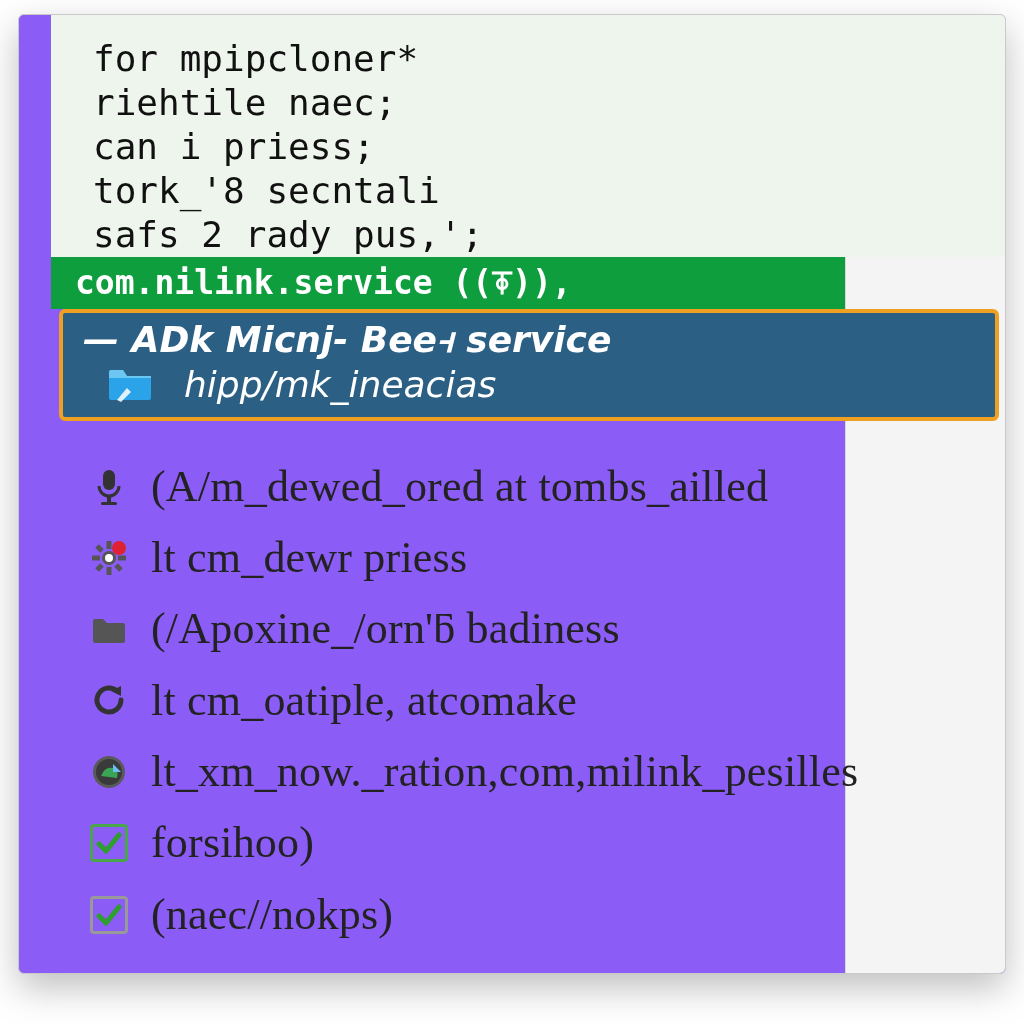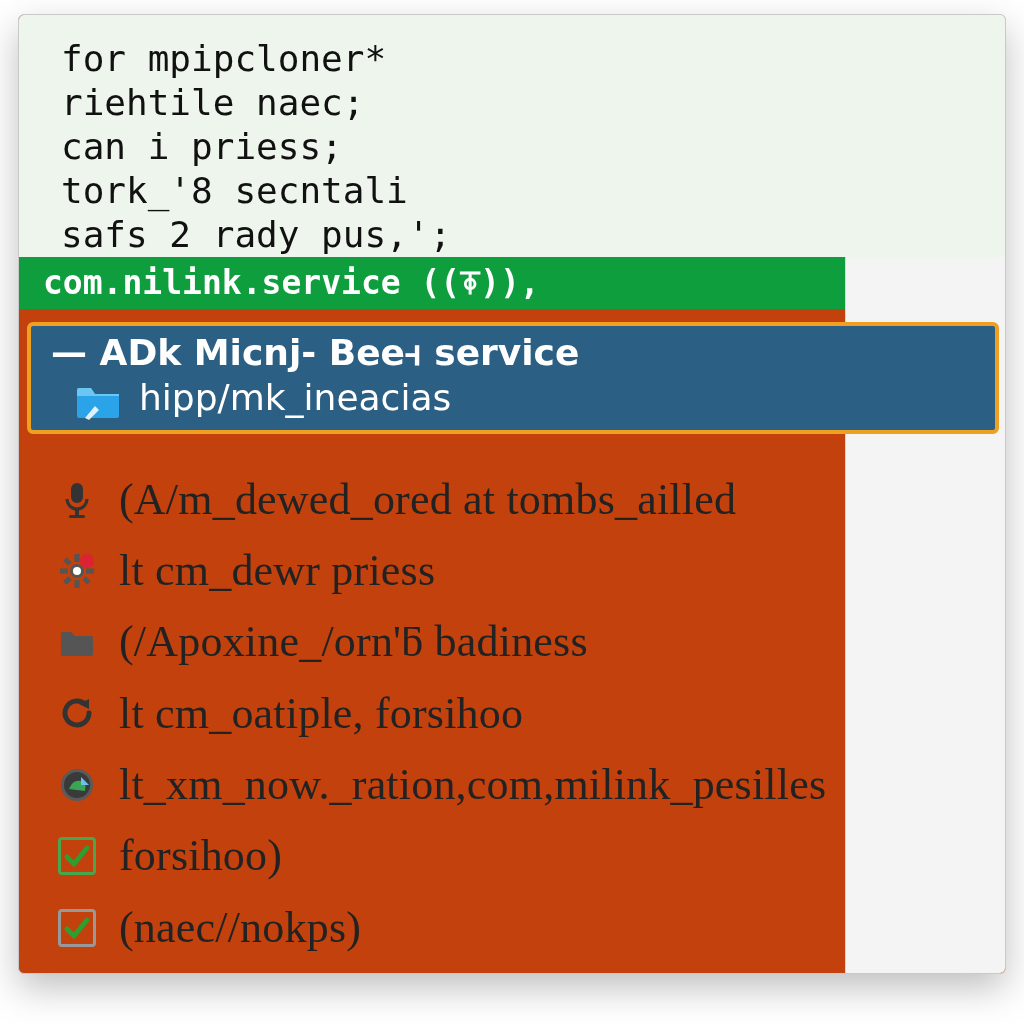--- a/index.html
+++ b/index.html
@@ -15,24 +15,25 @@
     left: 18px;
     top: 14px;
     width: 988px;
     height: 960px;
     filter: drop-shadow(0 14px 18px rgba(0,0,0,0.25));
   }
   .panel {
     position: relative;
     width: 100%;
     height: 100%;
-    background: #c2410c;
+    background: #8b5cf6;
     border: 1px solid #c9c9c9;
     border-radius: 6px;
     overflow: hidden;
+    padding-left: 32px;
   }
   
   .code-area {
     background: #eef5ec;
     padding: 22px 0 0 42px;
     font-size: 36px;
     line-height: 1.22;
     color: #111;
     font-family: "DejaVu Sans Mono", "Liberation Mono", monospace;
   }
@@ -72,29 +73,30 @@
     background: #2b5f84;
     color: #ffffff;
     border: 4px solid #f0a020;
     border-radius: 6px;
     padding: 4px 10px 10px 20px;
     font-family: "DejaVu Sans", sans-serif;
     font-size: 36px;
     line-height: 1.25;
     width: calc(100% - 14px);
     margin-left: 8px;
-    margin-top: 13px;
+    margin-top: 0;
+    font-style: italic;
   }
   .selected-block .row1 {
     font-weight: 600;
   }
   .selected-block .row2 {
     display: flex;
-    align-items: flex-end;
-    gap: 18px;
+    align-items: center;
+    gap: 31px;
     padding-left: 24px;
   }
   .folder-icon {
     width: 46px; height: 36px; position: relative;
   }
   .folder-icon svg { width: 100%; height: 100%; display:block; }
   .list-area {
     font-family: Liberation Serif, serif;
     font-size: 44px;
     color: #222;
@@ -209,21 +211,21 @@
           <span class="label">(/Apoxine_/orn'ƃ badiness</span>
         </div>
 
         <div class="list-row">
           <span class="icon">
             <svg viewBox="0 0 40 40">
               <path d="M32 20 a12 12 0 1 1 -4 -9" stroke="#333" stroke-width="5" fill="none" stroke-linecap="round"></path>
               <polygon points="32,6 32,16 22,11" fill="#333"></polygon>
             </svg>
           </span>
-          <span class="label">lt cm_oatiple, forsihoo</span>
+          <span class="label">lt cm_oatiple, atcomake</span>
         </div>
 
         <div class="list-row">
           <span class="icon">
             <svg viewBox="0 0 40 40">
               <circle cx="20" cy="20" r="16" fill="#5a5a5a"></circle>
               <circle cx="20" cy="20" r="13" fill="#3a3a3a"></circle>
               <path d="M12 24 Q16 14 24 16 Q30 18 28 26" fill="#3aa655"></path>
               <polygon points="24,12 32,20 24,20" fill="#6ac0f0"></polygon>
             </svg>

